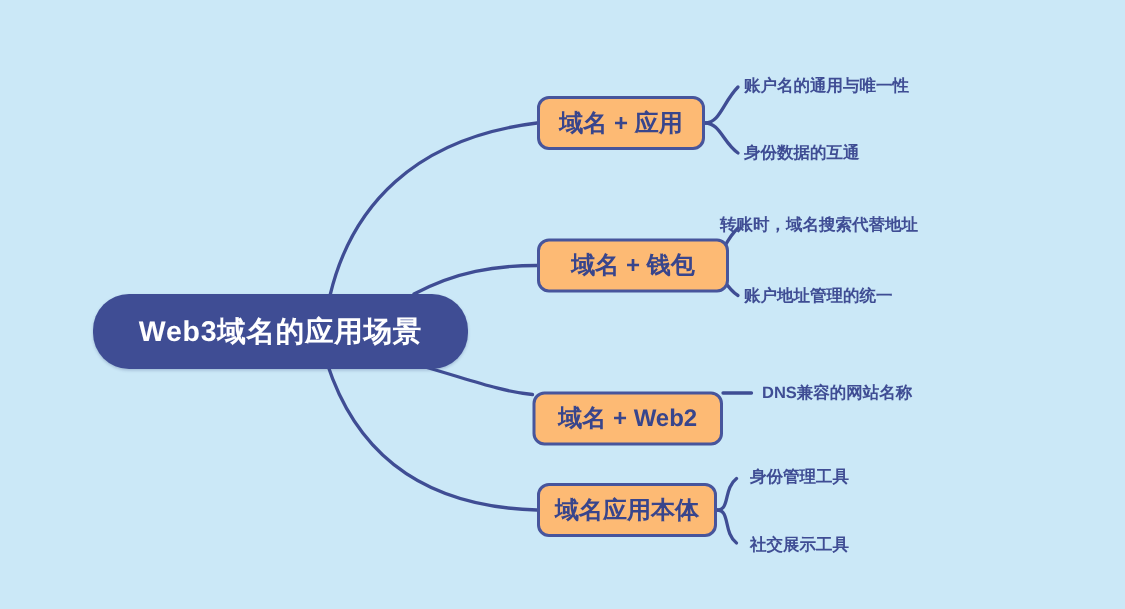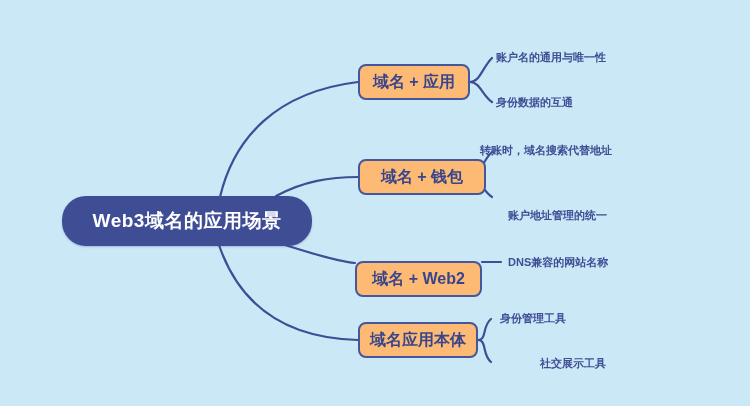--- a/index.html
+++ b/index.html
@@ -30,24 +30,24 @@
   .b2{left:358px;top:159px;width:128px;}
   .b3{left:355px;top:245px;width:127px;margin-top:16px;}
   .b4{left:358px;top:322px;width:120px;}
   .leaf{
     position:absolute;transform:translateY(-50%);
     color:#3f4d94;font-size:11px;font-weight:600;white-space:nowrap;
   }
   .l1a{left:496px;top:57px;}
   .l1b{left:496px;top:102px;}
   .l2a{left:480px;top:150px;}
-  .l2b{left:496px;top:215px;margin-left:12px;}
+  .l2b{left:496px;top:197px;}
   .l3a{left:508px;top:262px;}
   .l4a{left:500px;top:318px;}
-  .l4b{left:500px;top:363px;margin-left:40px;}
+  .l4b{left:500px;top:363px;}
 </style>
 </head>
 <body>
 
 <div class="canvas">
 
   <svg class="links" viewBox="0 0 750 406" aria-hidden="true">
 
     <path d="M 220,197 C 234,138 276,92 358,82"></path>
     <path d="M 276,196 C 304,181 330,177 358,177"></path>

